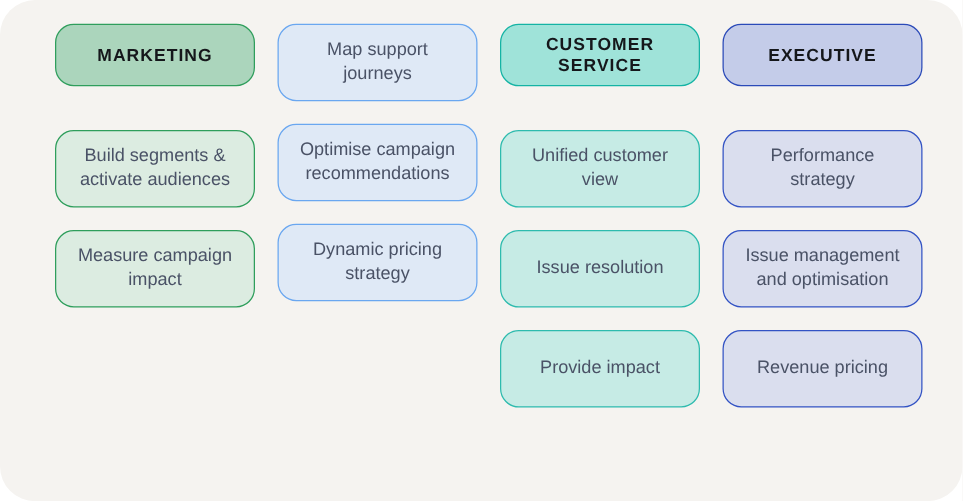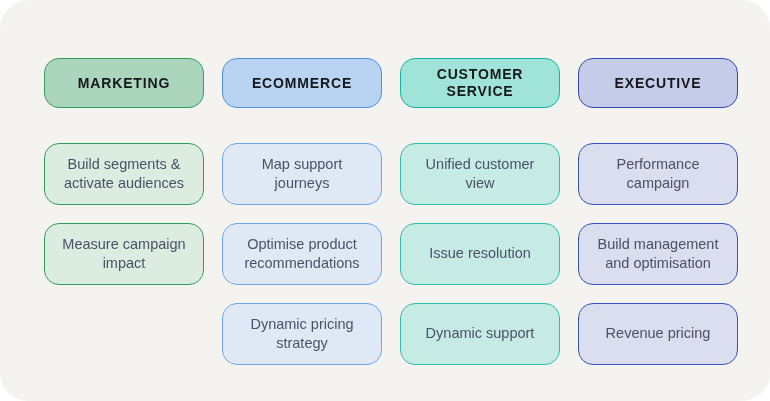--- a/index.html
+++ b/index.html
@@ -16,21 +16,21 @@
   .page {
     width: 770px;
     height: 401px;
     border-radius: 28px;
     box-sizing: border-box;
     background: #f5f3f0;
   }
   .grid {
     display: flex;
     column-gap: 18px;
-    padding: 58px 32px 0 44px;
+    padding: 19px 32px 0 44px;
     box-sizing: border-box;
   }
   .column {
     width: 160px;
     flex: 0 0 160px;
   }
   .header-box {
     height: 50px;
     box-sizing: border-box;
     border-radius: 15px;
@@ -74,34 +74,33 @@
 <div class="page" style="background: rgb(245, 243, 240); --header-text: #15171b; --card-text: #4a5266;">
   <div class="grid">
 
     <div class="column" style="--hbg: #abd5bc; --hborder: #2f9e5c; --cbg: #dcece1; --cborder: #2f9e5c;">
       <div class="header-box">MARKETING</div>
       <div class="card">Build segments &amp; activate audiences</div>
       <div class="card">Measure campaign impact</div>
     </div>
 
     <div class="column" style="--hbg: #b8d4f2; --hborder: #4a90e6; --cbg: #dfe9f6; --cborder: #6aa7f0;">
-      <div class="header-box">ECOMMERCE</div>
       <div class="card">Map support journeys</div>
-      <div class="card">Optimise product recommendations</div>
+      <div class="card">Optimise campaign recommendations</div>
       <div class="card">Dynamic pricing strategy</div>
     </div>
 
     <div class="column" style="--hbg: #9fe3d9; --hborder: #14b3a4; --cbg: #c6ebe5; --cborder: #2ebbae;">
       <div class="header-box">CUSTOMER SERVICE</div>
       <div class="card">Unified customer view</div>
       <div class="card">Issue resolution</div>
-      <div class="card">Dynamic support</div>
+      <div class="card">Provide impact</div>
     </div>
 
     <div class="column" style="--hbg: #c4cce9; --hborder: #2b4ab8; --cbg: #dadeee; --cborder: #3353c4;">
       <div class="header-box">EXECUTIVE</div>
-      <div class="card">Performance campaign</div>
-      <div class="card">Build management and optimisation</div>
+      <div class="card">Performance strategy</div>
+      <div class="card">Issue management and optimisation</div>
       <div class="card">Revenue pricing</div>
     </div>
 
   </div>
 </div>
 
 </body></html>

